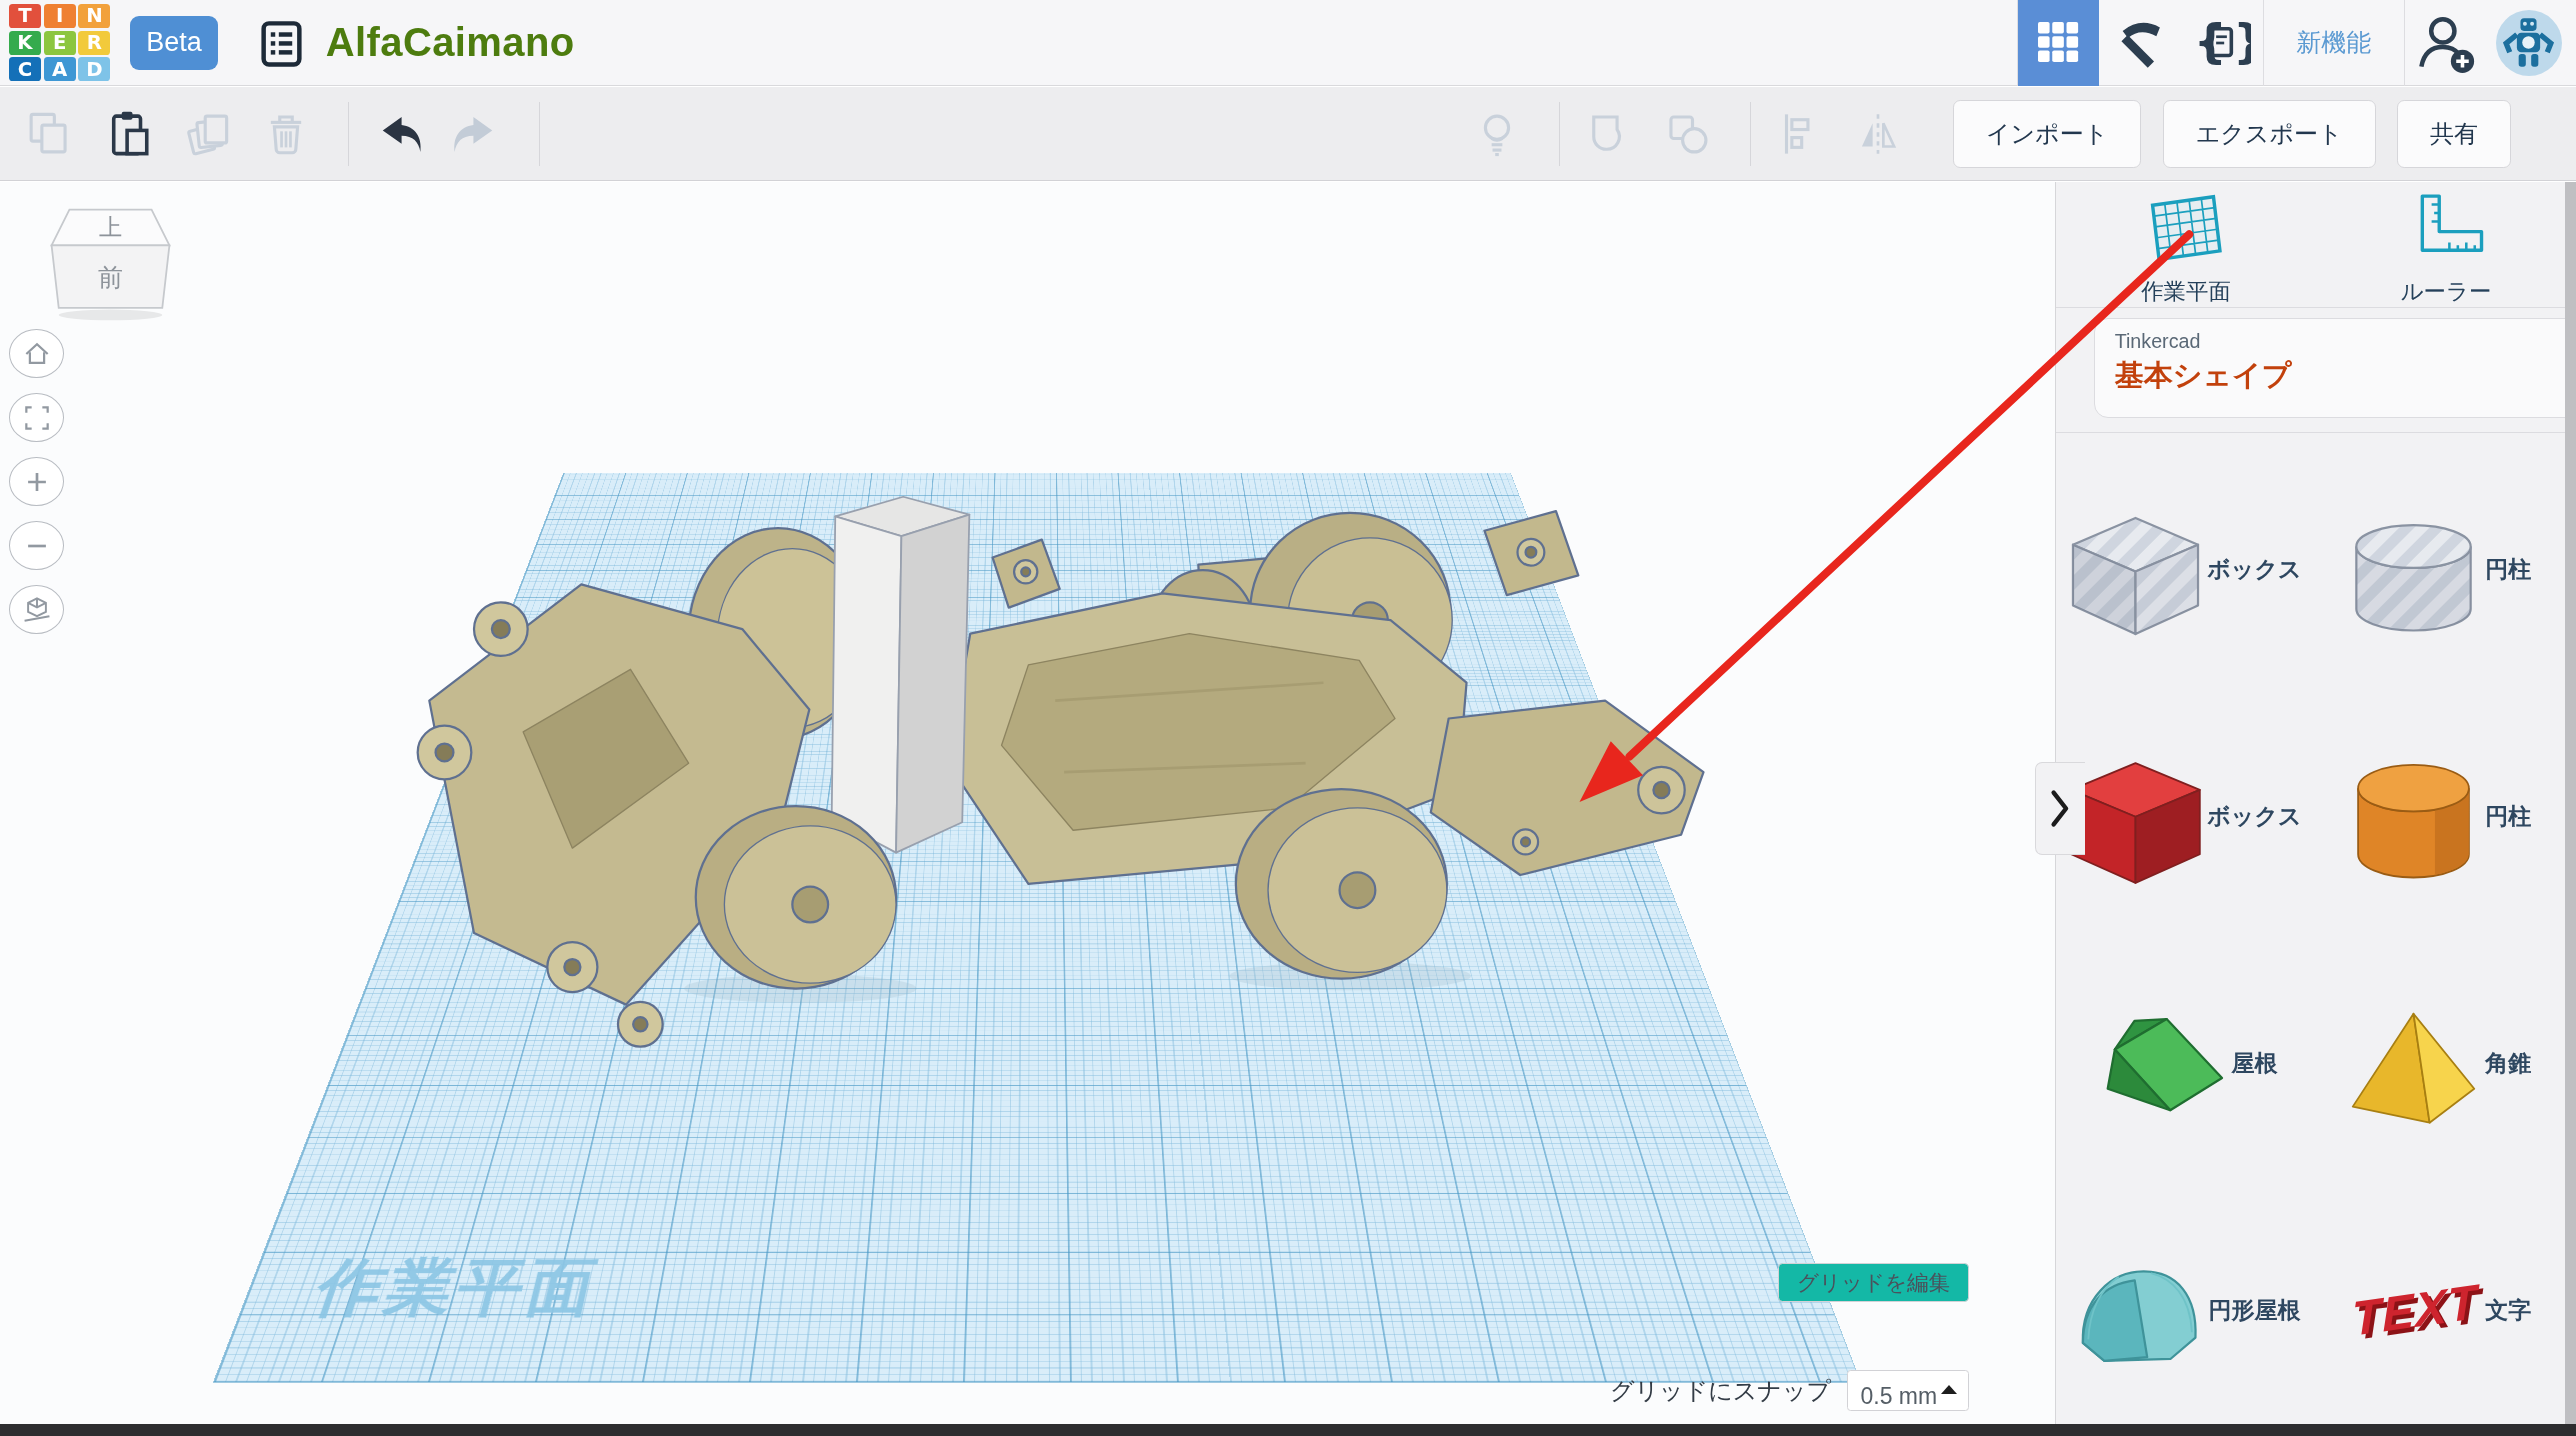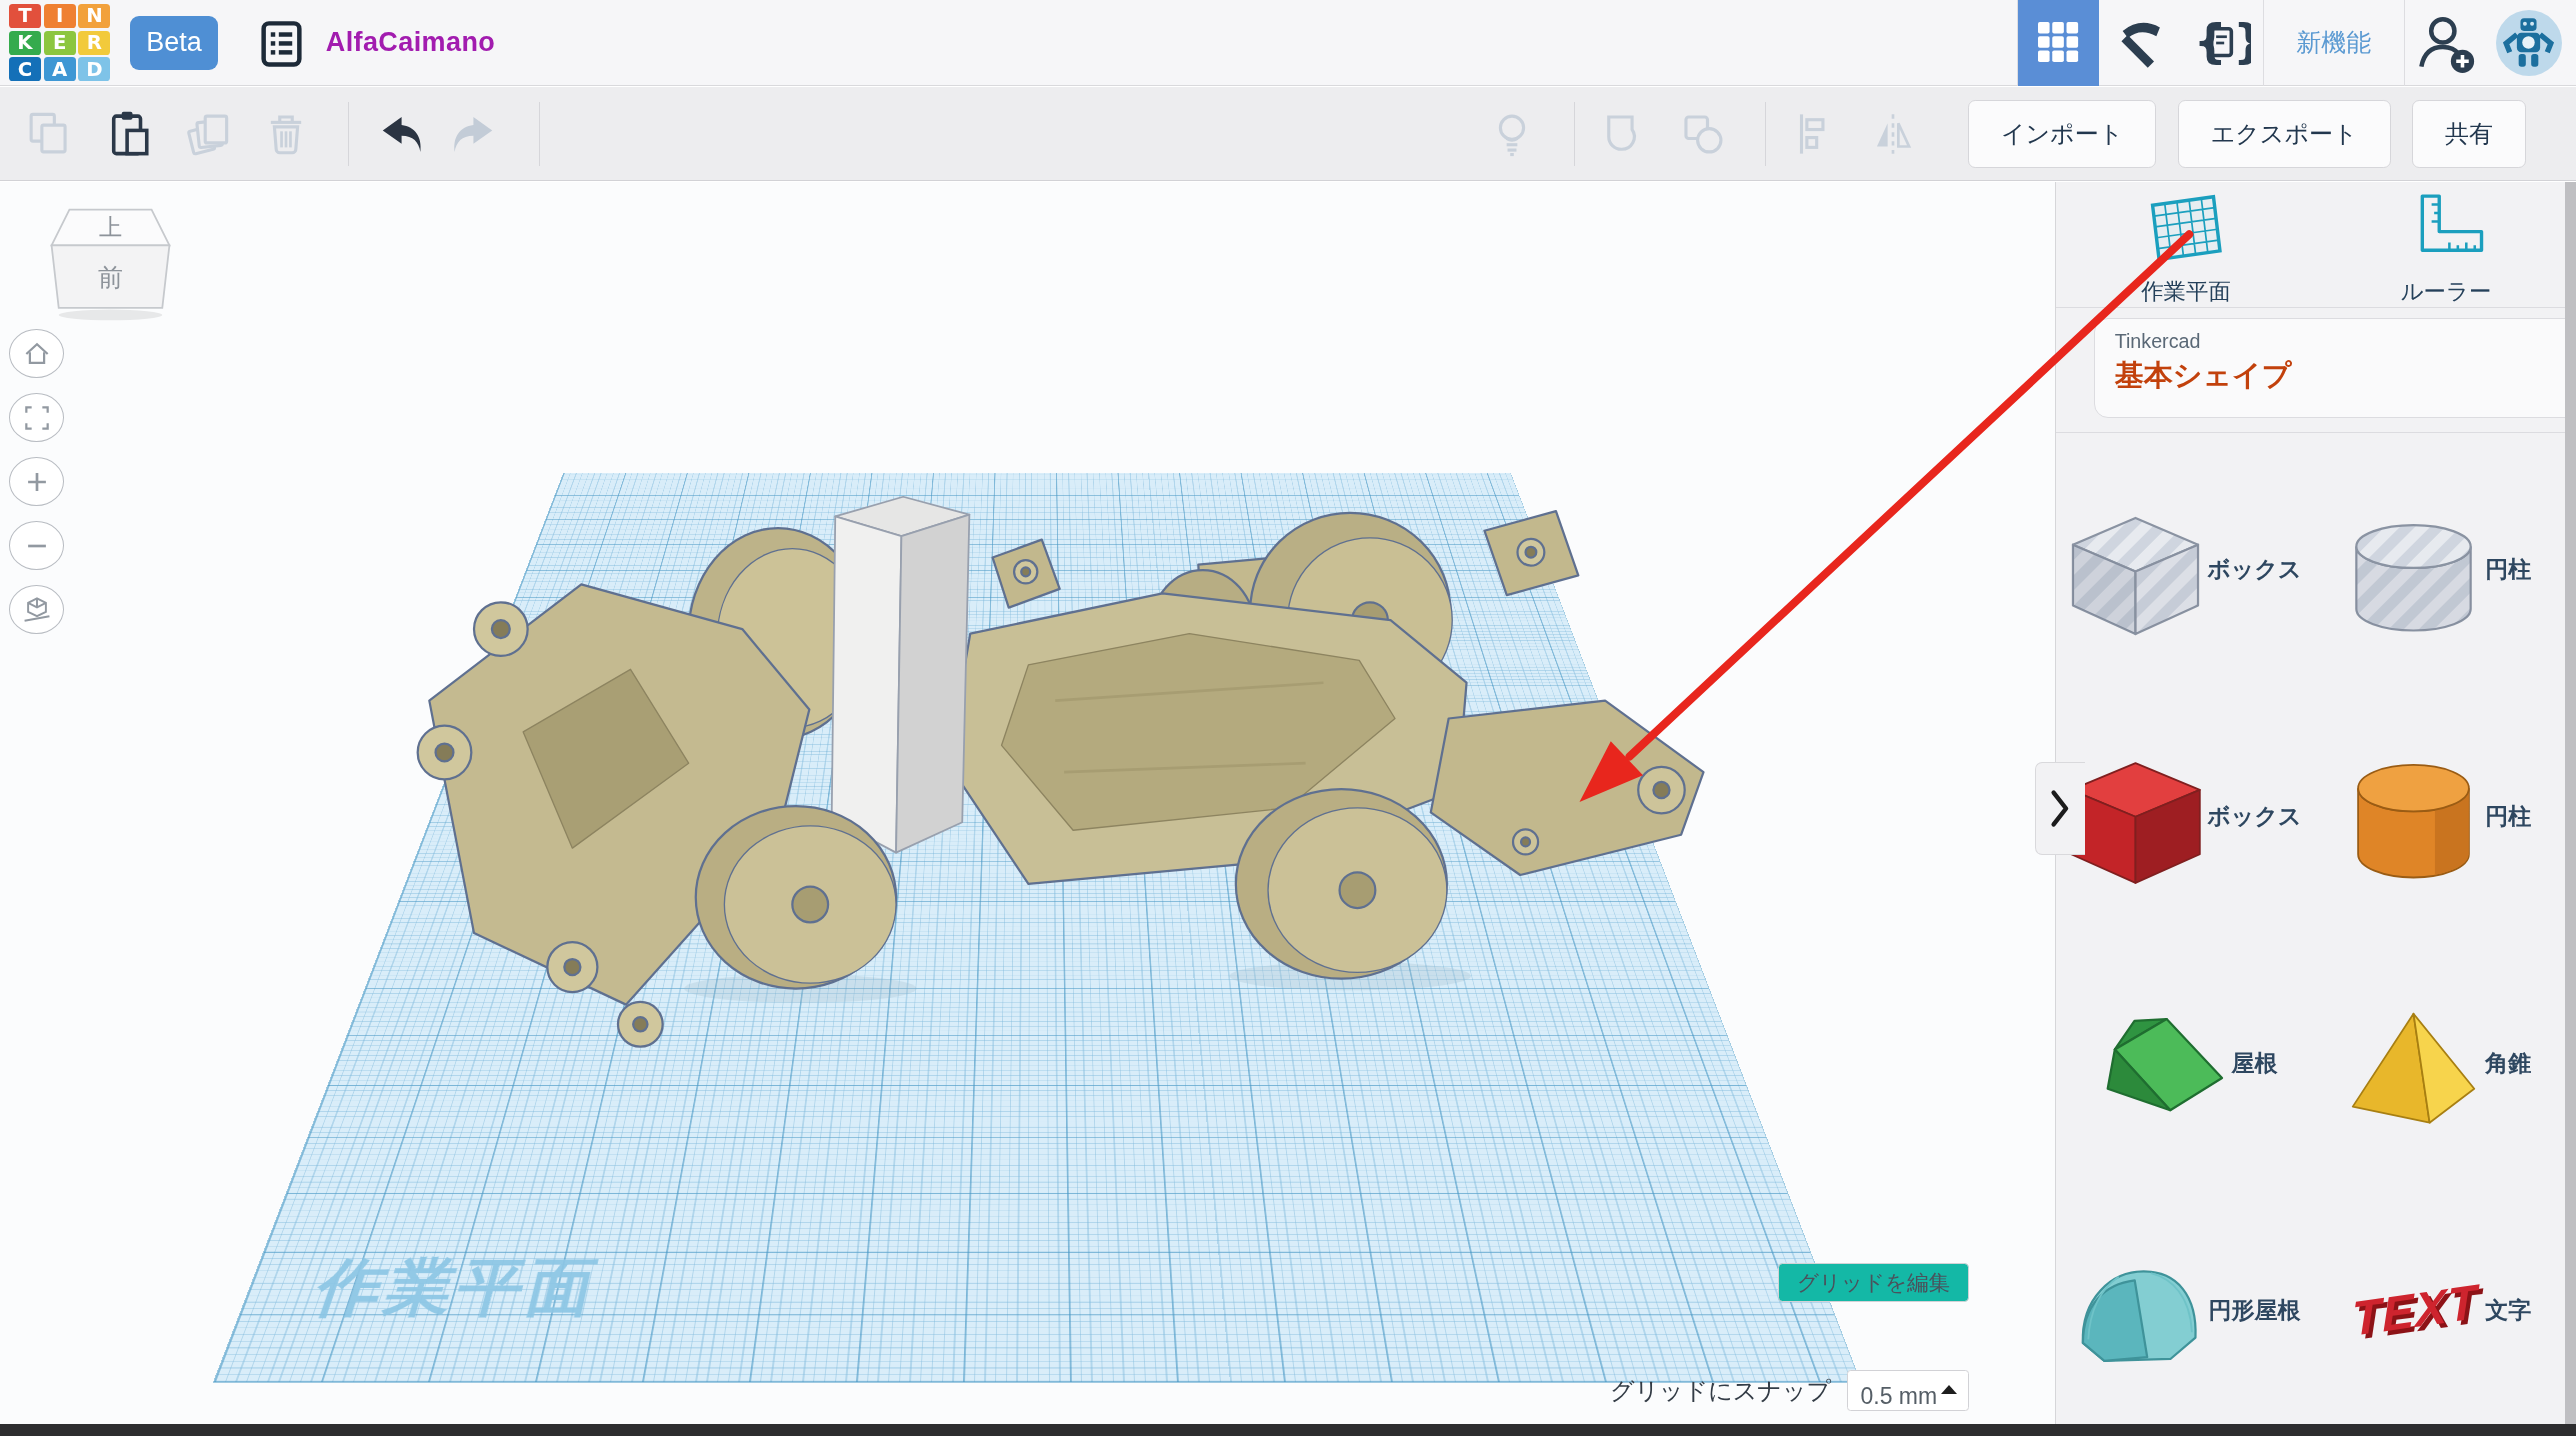--- a/index.html
+++ b/index.html
@@ -9,39 +9,39 @@
 
   
   .app-header{position:absolute;left:0;top:0;width:2576px;height:86px;background:#f6f6f8;
               border-bottom:0.9px solid #d9d9dc;display:flex;align-items:center;padding-left:9px;z-index:20;}
   .logo{display:grid;grid-template-columns:repeat(3,32px);grid-auto-rows:24px;gap:2.7px;cursor:pointer;}
   .logo-tile{border-radius:3.6px;color:#fff;font-weight:bold;font-size:19.7px;display:flex;
              align-items:center;justify-content:center;font-family:"DejaVu Sans",sans-serif;}
   .beta-btn{margin-left:19.7px;width:88px;height:54px;background:#4f8fd4;border:none;border-radius:9px;
             color:#fff;font-size:27px;font-family:inherit;cursor:pointer;}
   .doc-list-icon{margin-left:41px;width:47px;height:50px;display:flex;align-items:center;}
-  .doc-title{margin-left:19.7px;font-size:27px;font-weight:bold;color:#a21caf;letter-spacing:0.4px;}
+  .doc-title{margin-left:19.7px;font-size:40px;font-weight:bold;color:#4d7c0f;letter-spacing:0.4px;}
   .header-right{margin-left:auto;display:flex;align-items:center;height:100%;}
   .hsep{width:0.9px;height:86px;background:#dddde1;}
   .hbtn{width:82px;height:86px;display:flex;align-items:center;justify-content:center;cursor:pointer;}
   .hbtn.active{background:#5a8ed6;width:81px;}
   .newfeat{width:140px;text-align:center;font-size:25px;color:#5b9ad2;cursor:pointer;}
   .avatar{width:66px;height:66px;border-radius:50%;background:#bed9eb;margin:0 14.3px 0 9px;
           display:flex;align-items:center;justify-content:center;overflow:hidden;cursor:pointer;}
 
   
   .toolbar{position:absolute;left:0;top:87px;width:2576px;height:94px;background:#ededef;
            border-bottom:0.9px solid #d2d2d6;display:flex;align-items:center;padding:0 23px;z-index:20;}
   .tb-icon{width:52px;height:52px;margin-right:27px;display:flex;align-items:center;justify-content:center;cursor:pointer;}
   .tb-icon.disabled{cursor:default;}
   .tb-sep{width:0.9px;height:64px;background:#d6d6da;margin:0 23px 0 9px;}
   .tb-spacer{flex:1;}
   .tb-btn{height:68px;padding:0 32px;margin-left:21.5px;background:#fbfbfc;border:0.9px solid #d6d6da;
           border-radius:7.2px;font-size:24px;color:#22374e;font-family:inherit;cursor:pointer;}
-  .tb-btn:last-child{margin-right:27px;font-family:Liberation Serif, serif;}
+  .tb-btn:last-child{margin-right:42px;font-family:Liberation Serif, serif;}
 
   
   .viewport{position:absolute;left:0;top:182px;width:2055px;height:1242px;background:#fbfcfd;overflow:hidden;}
   .workplane{position:absolute;left:214px;top:-1260px;width:1646px;height:2460px;
              transform-origin:50% 100%;transform:perspective(2549px) rotateX(50deg);
              background-color:#d9edf9;
              background-image:
                repeating-linear-gradient(90deg, rgba(70,150,195,.50) 0 1.8px, transparent 1.8px 107px),
                repeating-linear-gradient(0deg,  rgba(70,150,195,.50) 0 1.8px, transparent 1.8px 107px),
                repeating-linear-gradient(90deg, rgba(128,186,220,.45) 0 1.3px, transparent 1.3px 10.7px),

